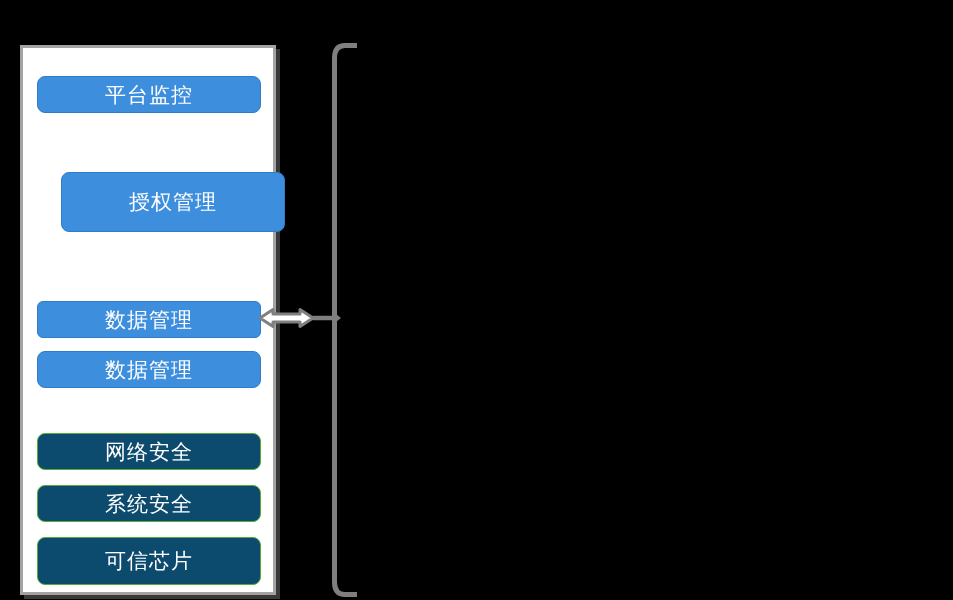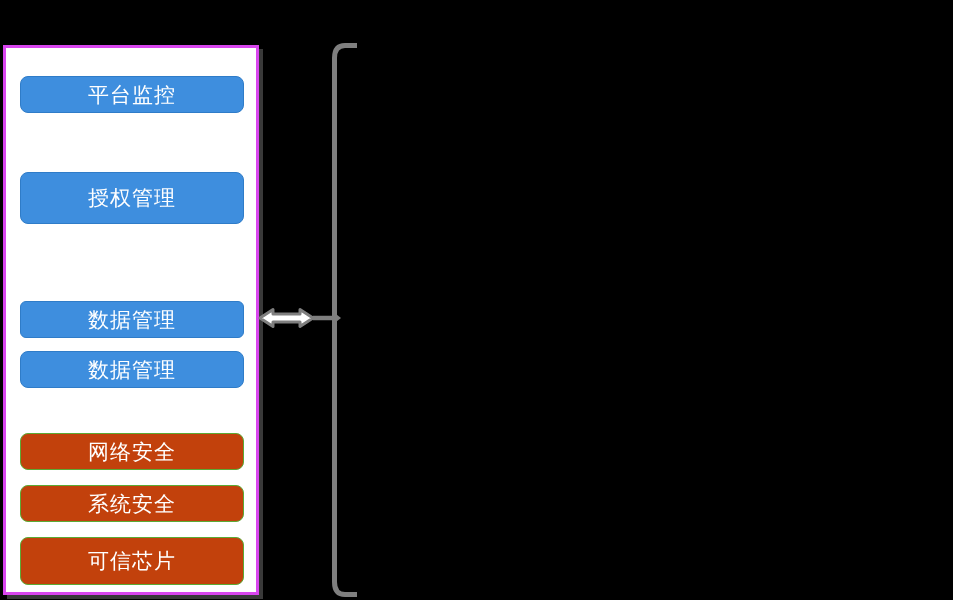--- a/index.html
+++ b/index.html
@@ -10,54 +10,54 @@
   .canvas {
     position: relative;
     width: 953px;
     height: 600px;
     background: #000000;
     overflow: hidden;
     font-family: "Liberation Sans", "DejaVu Sans", sans-serif;
   }
   .panel {
     position: absolute;
-    left: 3px;
+    left: 20px;
     top: 45px;
     width: 250px;   
     height: 544px;  
     background: #FFFFFF;
-    border: 3px solid #d946ef;
+    border: 3px solid #a3a3a3;
     box-shadow: 4px 4px 0 rgba(127,127,127,0.45);
   }
   .box {
     position: absolute;
     left: 14px;
     width: 224px;
     border-radius: 8px;
     display: flex;
     align-items: center;
     justify-content: center;
     color: #FFFFFF;
     font-size: 21px;
     letter-spacing: 1px;
     box-sizing: border-box;
   }
   .box.blue {
     background: #3E8EDE;
     border: 1px solid #2F7CC8;
   }
   .box.green {
-    background: #c2410c;
+    background: #0c4a6e;
     border: 1px solid #5CAA35;
     font-family: Liberation Serif, serif;
   }
   
   .b1 { top: 28px;  height: 37px; }
   .b2 { top: 74px;  height: 37px; }
-  .b3 { top: 124px; height: 52px; }
+  .b3 { top: 124px; height: 60px; margin-left: 24px; }
   .b4 { top: 185px; height: 54px; }
   .b5 { top: 253px; height: 37px; border-radius: 6px; }
   .b6 { top: 303px; height: 37px; }
   
   .g1 { top: 385px; height: 37px; }
   .g2 { top: 437px; height: 37px; }
   .g3 { top: 489px; height: 48px; }
 
   .connector-layer {
     position: absolute;

